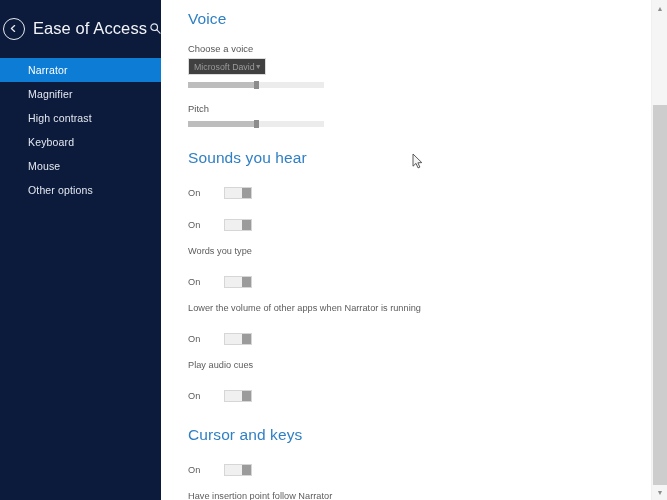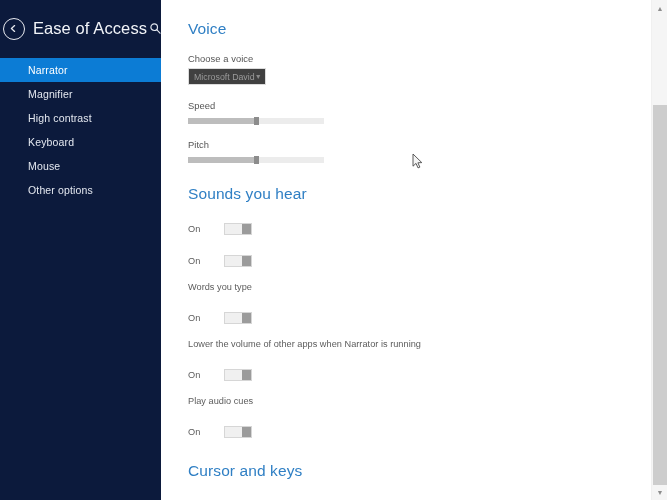--- a/index.html
+++ b/index.html
@@ -92,21 +92,21 @@
     color: #ffffff;
   }
 
   
   .content {
     flex: 1 1 auto;
     height: 500px;
     background: #ffffff;
     position: relative;
     padding-left: 27px;
-    padding-top: 16px;
+    padding-top: 6px;
     box-sizing: border-box;
   }
 
   .section-title {
     color: #2f7fc4;
     font-size: 15.5px;
     font-weight: 300;
     letter-spacing: 0.1px;
     margin: 0;
   }
@@ -284,21 +284,20 @@
 
     <div class="section-title sec-voice" style="color: rgb(47, 127, 196);">Voice</div>
 
     <div class="field-label">Choose a voice</div>
 
     <div class="dropdown">
       <span class="dd-text">Microsoft David</span>
       <span class="dd-chev">▼</span>
     </div>
 
-    <div class="field-label">Speed</div>
     <div class="slider">
       <div class="fill" style="width: 50%;"></div>
       <div class="thumb" style="left: 50%;"></div>
     </div>
 
     <div class="field-label">Pitch</div>
     <div class="slider">
       <div class="fill" style="width: 50%;"></div>
       <div class="thumb" style="left: 50%;"></div>
     </div>

